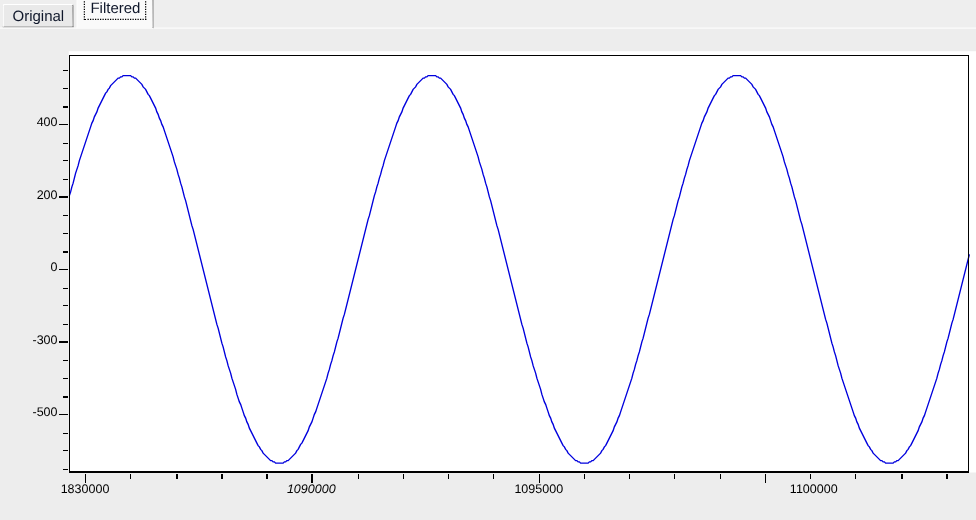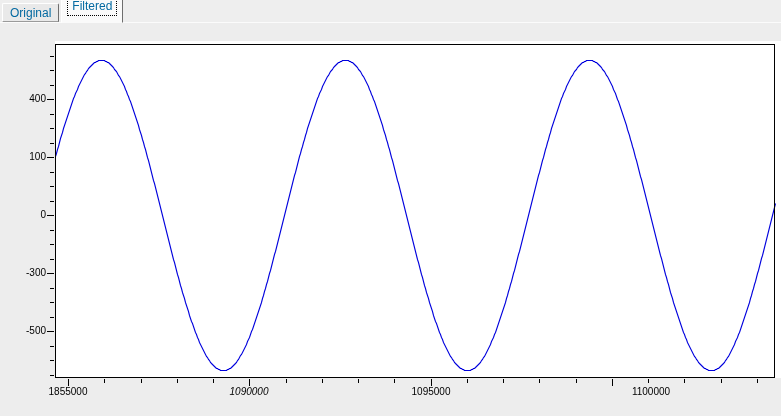--- a/index.html
+++ b/index.html
@@ -11,21 +11,21 @@
   }
   
   #tabbar{
     position:absolute; top:0; left:0; right:0; height:22px;
     display:flex; align-items:flex-end; padding-left:2px;
     z-index:3;
   }
   .tab{
     position:relative; box-sizing:border-box;
     display:flex; align-items:center; 
-    font-size:12px; color:#0369a1; cursor:default;
+    font-size:12px; color:#0f172a; cursor:default;
     border-style:solid; border-width:1px;
   }
   .tab.inactive{
     height:19px; padding:0 7px;
     background:#e9e9e9;
     border-color:#ffffff #6e6e6e #9a9a9a #ffffff;
     border-radius:2px 2px 0 0;
     margin-bottom:0px;
   }
   .tab.active{
@@ -112,25 +112,25 @@
         <line x1="50" y1="55.5" x2="54" y2="55.5" stroke="#000000" stroke-width="1" shape-rendering="crispEdges"></line>
         <line x1="47" y1="330.5" x2="54" y2="330.5" stroke="#000000" stroke-width="1" shape-rendering="crispEdges"></line>
         <line x1="47" y1="272.5" x2="54" y2="272.5" stroke="#000000" stroke-width="1" shape-rendering="crispEdges"></line>
         <line x1="47" y1="214.5" x2="54" y2="214.5" stroke="#000000" stroke-width="1" shape-rendering="crispEdges"></line>
         <line x1="47" y1="156.5" x2="54" y2="156.5" stroke="#000000" stroke-width="1" shape-rendering="crispEdges"></line>
         <line x1="47" y1="98.5" x2="54" y2="98.5" stroke="#000000" stroke-width="1" shape-rendering="crispEdges"></line>
         <polyline points="55.5,155.5 56.5,152.5 57.5,148.5 58.5,145.5 59.5,141.5 60.5,137.5 61.5,134.5 62.5,131.5 63.5,127.5 64.5,124.5 65.5,121.5 66.5,118.5 67.5,115.5 68.5,112.5 69.5,109.5 70.5,106.5 71.5,103.5 72.5,100.5 73.5,97.5 74.5,95.5 75.5,92.5 76.5,90.5 77.5,88.5 78.5,85.5 79.5,83.5 80.5,81.5 81.5,79.5 82.5,77.5 83.5,75.5 84.5,73.5 85.5,72.5 86.5,70.5 87.5,69.5 88.5,67.5 89.5,66.5 90.5,65.5 91.5,64.5 92.5,63.5 93.5,62.5 94.5,61.5 95.5,61.5 96.5,60.5 97.5,60.5 98.5,59.5 99.5,59.5 100.5,59.5 101.5,59.5 102.5,59.5 103.5,59.5 104.5,59.5 105.5,60.5 106.5,60.5 107.5,61.5 108.5,61.5 109.5,62.5 110.5,63.5 111.5,64.5 112.5,65.5 113.5,66.5 114.5,68.5 115.5,69.5 116.5,70.5 117.5,72.5 118.5,74.5 119.5,75.5 120.5,77.5 121.5,79.5 122.5,81.5 123.5,83.5 124.5,85.5 125.5,88.5 126.5,90.5 127.5,93.5 128.5,95.5 129.5,98.5 130.5,100.5 131.5,103.5 132.5,106.5 133.5,109.5 134.5,112.5 135.5,115.5 136.5,118.5 137.5,121.5 138.5,124.5 139.5,128.5 140.5,131.5 141.5,134.5 142.5,138.5 143.5,141.5 144.5,145.5 145.5,148.5 146.5,152.5 147.5,156.5 148.5,159.5 149.5,163.5 150.5,167.5 151.5,171.5 152.5,175.5 153.5,179.5 154.5,182.5 155.5,186.5 156.5,190.5 157.5,194.5 158.5,198.5 159.5,202.5 160.5,206.5 161.5,210.5 162.5,214.5 163.5,218.5 164.5,222.5 165.5,226.5 166.5,230.5 167.5,234.5 168.5,238.5 169.5,242.5 170.5,246.5 171.5,250.5 172.5,254.5 173.5,258.5 174.5,261.5 175.5,265.5 176.5,269.5 177.5,273.5 178.5,276.5 179.5,280.5 180.5,284.5 181.5,287.5 182.5,291.5 183.5,294.5 184.5,297.5 185.5,301.5 186.5,304.5 187.5,307.5 188.5,310.5 189.5,314.5 190.5,317.5 191.5,320.5 192.5,322.5 193.5,325.5 194.5,328.5 195.5,331.5 196.5,333.5 197.5,336.5 198.5,338.5 199.5,341.5 200.5,343.5 201.5,345.5 202.5,347.5 203.5,349.5 204.5,351.5 205.5,353.5 206.5,355.5 207.5,356.5 208.5,358.5 209.5,359.5 210.5,361.5 211.5,362.5 212.5,363.5 213.5,364.5 214.5,365.5 215.5,366.5 216.5,367.5 217.5,367.5 218.5,368.5 219.5,368.5 220.5,369.5 221.5,369.5 222.5,369.5 223.5,369.5 224.5,369.5 225.5,369.5 226.5,369.5 227.5,368.5 228.5,368.5 229.5,367.5 230.5,367.5 231.5,366.5 232.5,365.5 233.5,364.5 234.5,363.5 235.5,362.5 236.5,361.5 237.5,359.5 238.5,358.5 239.5,356.5 240.5,354.5 241.5,353.5 242.5,351.5 243.5,349.5 244.5,347.5 245.5,345.5 246.5,343.5 247.5,340.5 248.5,338.5 249.5,336.5 250.5,333.5 251.5,330.5 252.5,328.5 253.5,325.5 254.5,322.5 255.5,319.5 256.5,316.5 257.5,313.5 258.5,310.5 259.5,307.5 260.5,304.5 261.5,301.5 262.5,297.5 263.5,294.5 264.5,290.5 265.5,287.5 266.5,283.5 267.5,280.5 268.5,276.5 269.5,272.5 270.5,269.5 271.5,265.5 272.5,261.5 273.5,257.5 274.5,253.5 275.5,250.5 276.5,246.5 277.5,242.5 278.5,238.5 279.5,234.5 280.5,230.5 281.5,226.5 282.5,222.5 283.5,218.5 284.5,214.5 285.5,210.5 286.5,206.5 287.5,202.5 288.5,198.5 289.5,194.5 290.5,190.5 291.5,186.5 292.5,182.5 293.5,178.5 294.5,174.5 295.5,171.5 296.5,167.5 297.5,163.5 298.5,159.5 299.5,155.5 300.5,152.5 301.5,148.5 302.5,145.5 303.5,141.5 304.5,138.5 305.5,134.5 306.5,131.5 307.5,127.5 308.5,124.5 309.5,121.5 310.5,118.5 311.5,115.5 312.5,112.5 313.5,109.5 314.5,106.5 315.5,103.5 316.5,100.5 317.5,97.5 318.5,95.5 319.5,92.5 320.5,90.5 321.5,88.5 322.5,85.5 323.5,83.5 324.5,81.5 325.5,79.5 326.5,77.5 327.5,75.5 328.5,74.5 329.5,72.5 330.5,70.5 331.5,69.5 332.5,68.5 333.5,66.5 334.5,65.5 335.5,64.5 336.5,63.5 337.5,62.5 338.5,61.5 339.5,61.5 340.5,60.5 341.5,60.5 342.5,59.5 343.5,59.5 344.5,59.5 345.5,59.5 346.5,59.5 347.5,59.5 348.5,59.5 349.5,60.5 350.5,60.5 351.5,61.5 352.5,61.5 353.5,62.5 354.5,63.5 355.5,64.5 356.5,65.5 357.5,66.5 358.5,68.5 359.5,69.5 360.5,70.5 361.5,72.5 362.5,74.5 363.5,75.5 364.5,77.5 365.5,79.5 366.5,81.5 367.5,83.5 368.5,85.5 369.5,88.5 370.5,90.5 371.5,93.5 372.5,95.5 373.5,98.5 374.5,100.5 375.5,103.5 376.5,106.5 377.5,109.5 378.5,112.5 379.5,115.5 380.5,118.5 381.5,121.5 382.5,124.5 383.5,128.5 384.5,131.5 385.5,134.5 386.5,138.5 387.5,141.5 388.5,145.5 389.5,148.5 390.5,152.5 391.5,156.5 392.5,159.5 393.5,163.5 394.5,167.5 395.5,171.5 396.5,175.5 397.5,179.5 398.5,182.5 399.5,186.5 400.5,190.5 401.5,194.5 402.5,198.5 403.5,202.5 404.5,206.5 405.5,210.5 406.5,214.5 407.5,218.5 408.5,222.5 409.5,226.5 410.5,230.5 411.5,234.5 412.5,238.5 413.5,242.5 414.5,246.5 415.5,250.5 416.5,254.5 417.5,258.5 418.5,261.5 419.5,265.5 420.5,269.5 421.5,273.5 422.5,276.5 423.5,280.5 424.5,284.5 425.5,287.5 426.5,291.5 427.5,294.5 428.5,297.5 429.5,301.5 430.5,304.5 431.5,307.5 432.5,310.5 433.5,314.5 434.5,317.5 435.5,320.5 436.5,322.5 437.5,325.5 438.5,328.5 439.5,331.5 440.5,333.5 441.5,336.5 442.5,338.5 443.5,341.5 444.5,343.5 445.5,345.5 446.5,347.5 447.5,349.5 448.5,351.5 449.5,353.5 450.5,355.5 451.5,356.5 452.5,358.5 453.5,359.5 454.5,361.5 455.5,362.5 456.5,363.5 457.5,364.5 458.5,365.5 459.5,366.5 460.5,367.5 461.5,367.5 462.5,368.5 463.5,368.5 464.5,369.5 465.5,369.5 466.5,369.5 467.5,369.5 468.5,369.5 469.5,369.5 470.5,369.5 471.5,368.5 472.5,368.5 473.5,367.5 474.5,367.5 475.5,366.5 476.5,365.5 477.5,364.5 478.5,363.5 479.5,362.5 480.5,361.5 481.5,359.5 482.5,358.5 483.5,356.5 484.5,355.5 485.5,353.5 486.5,351.5 487.5,349.5 488.5,347.5 489.5,345.5 490.5,343.5 491.5,340.5 492.5,338.5 493.5,336.5 494.5,333.5 495.5,331.5 496.5,328.5 497.5,325.5 498.5,322.5 499.5,319.5 500.5,316.5 501.5,313.5 502.5,310.5 503.5,307.5 504.5,304.5 505.5,301.5 506.5,297.5 507.5,294.5 508.5,290.5 509.5,287.5 510.5,283.5 511.5,280.5 512.5,276.5 513.5,272.5 514.5,269.5 515.5,265.5 516.5,261.5 517.5,257.5 518.5,253.5 519.5,250.5 520.5,246.5 521.5,242.5 522.5,238.5 523.5,234.5 524.5,230.5 525.5,226.5 526.5,222.5 527.5,218.5 528.5,214.5 529.5,210.5 530.5,206.5 531.5,202.5 532.5,198.5 533.5,194.5 534.5,190.5 535.5,186.5 536.5,182.5 537.5,178.5 538.5,174.5 539.5,171.5 540.5,167.5 541.5,163.5 542.5,159.5 543.5,156.5 544.5,152.5 545.5,148.5 546.5,145.5 547.5,141.5 548.5,138.5 549.5,134.5 550.5,131.5 551.5,127.5 552.5,124.5 553.5,121.5 554.5,118.5 555.5,115.5 556.5,112.5 557.5,109.5 558.5,106.5 559.5,103.5 560.5,100.5 561.5,97.5 562.5,95.5 563.5,92.5 564.5,90.5 565.5,88.5 566.5,85.5 567.5,83.5 568.5,81.5 569.5,79.5 570.5,77.5 571.5,75.5 572.5,74.5 573.5,72.5 574.5,70.5 575.5,69.5 576.5,68.5 577.5,66.5 578.5,65.5 579.5,64.5 580.5,63.5 581.5,62.5 582.5,61.5 583.5,61.5 584.5,60.5 585.5,60.5 586.5,59.5 587.5,59.5 588.5,59.5 589.5,59.5 590.5,59.5 591.5,59.5 592.5,59.5 593.5,60.5 594.5,60.5 595.5,61.5 596.5,61.5 597.5,62.5 598.5,63.5 599.5,64.5 600.5,65.5 601.5,66.5 602.5,68.5 603.5,69.5 604.5,70.5 605.5,72.5 606.5,74.5 607.5,75.5 608.5,77.5 609.5,79.5 610.5,81.5 611.5,83.5 612.5,85.5 613.5,88.5 614.5,90.5 615.5,92.5 616.5,95.5 617.5,98.5 618.5,100.5 619.5,103.5 620.5,106.5 621.5,109.5 622.5,112.5 623.5,115.5 624.5,118.5 625.5,121.5 626.5,124.5 627.5,128.5 628.5,131.5 629.5,134.5 630.5,138.5 631.5,141.5 632.5,145.5 633.5,148.5 634.5,152.5 635.5,156.5 636.5,159.5 637.5,163.5 638.5,167.5 639.5,171.5 640.5,175.5 641.5,178.5 642.5,182.5 643.5,186.5 644.5,190.5 645.5,194.5 646.5,198.5 647.5,202.5 648.5,206.5 649.5,210.5 650.5,214.5 651.5,218.5 652.5,222.5 653.5,226.5 654.5,230.5 655.5,234.5 656.5,238.5 657.5,242.5 658.5,246.5 659.5,250.5 660.5,254.5 661.5,257.5 662.5,261.5 663.5,265.5 664.5,269.5 665.5,273.5 666.5,276.5 667.5,280.5 668.5,283.5 669.5,287.5 670.5,291.5 671.5,294.5 672.5,297.5 673.5,301.5 674.5,304.5 675.5,307.5 676.5,310.5 677.5,313.5 678.5,316.5 679.5,319.5 680.5,322.5 681.5,325.5 682.5,328.5 683.5,331.5 684.5,333.5 685.5,336.5 686.5,338.5 687.5,341.5 688.5,343.5 689.5,345.5 690.5,347.5 691.5,349.5 692.5,351.5 693.5,353.5 694.5,355.5 695.5,356.5 696.5,358.5 697.5,359.5 698.5,361.5 699.5,362.5 700.5,363.5 701.5,364.5 702.5,365.5 703.5,366.5 704.5,367.5 705.5,367.5 706.5,368.5 707.5,368.5 708.5,369.5 709.5,369.5 710.5,369.5 711.5,369.5 712.5,369.5 713.5,369.5 714.5,369.5 715.5,368.5 716.5,368.5 717.5,367.5 718.5,367.5 719.5,366.5 720.5,365.5 721.5,364.5 722.5,363.5 723.5,362.5 724.5,361.5 725.5,359.5 726.5,358.5 727.5,356.5 728.5,355.5 729.5,353.5 730.5,351.5 731.5,349.5 732.5,347.5 733.5,345.5 734.5,343.5 735.5,340.5 736.5,338.5 737.5,336.5 738.5,333.5 739.5,331.5 740.5,328.5 741.5,325.5 742.5,322.5 743.5,319.5 744.5,316.5 745.5,313.5 746.5,310.5 747.5,307.5 748.5,304.5 749.5,301.5 750.5,297.5 751.5,294.5 752.5,290.5 753.5,287.5 754.5,283.5 755.5,280.5 756.5,276.5 757.5,272.5 758.5,269.5 759.5,265.5 760.5,261.5 761.5,257.5 762.5,254.5 763.5,250.5 764.5,246.5 765.5,242.5 766.5,238.5 767.5,234.5 768.5,230.5 769.5,226.5 770.5,222.5 771.5,218.5 772.5,214.5 773.5,210.5 774.5,206.5 775.5,202.5" fill="none" stroke="#0000dd" stroke-width="1.1"></polyline>
         <rect x="55.5" y="43.5" width="719" height="333" fill="none" stroke="#000000" stroke-width="1" shape-rendering="crispEdges"></rect>
       </svg>
     <div id="labels">
-        <div class="xlabel" style="left: 68px; top: 363px;">1855000</div>
+        <div class="xlabel" style="left: 68px; top: 363px;">1830000</div>
         <div class="xlabel" style="left: 249px; top: 363px; font-style: italic;">1090000</div>
         <div class="xlabel" style="left: 431px; top: 363px;">1095000</div>
         <div class="xlabel" style="left: 612px; top: 363px; margin-left: 39px;">1100000</div>
         <div class="ylabel" style="left: 4px; top: 302px;">-500</div>
         <div class="ylabel" style="left: 4px; top: 244px;">-300</div>
         <div class="ylabel" style="left: 4px; top: 186px;">0</div>
-        <div class="ylabel" style="left: 4px; top: 128px;">100</div>
+        <div class="ylabel" style="left: 4px; top: 128px;">200</div>
         <div class="ylabel" style="left: 4px; top: 70px;">400</div>
       </div>
   </div>
 
 </div>
 
 </body></html>

